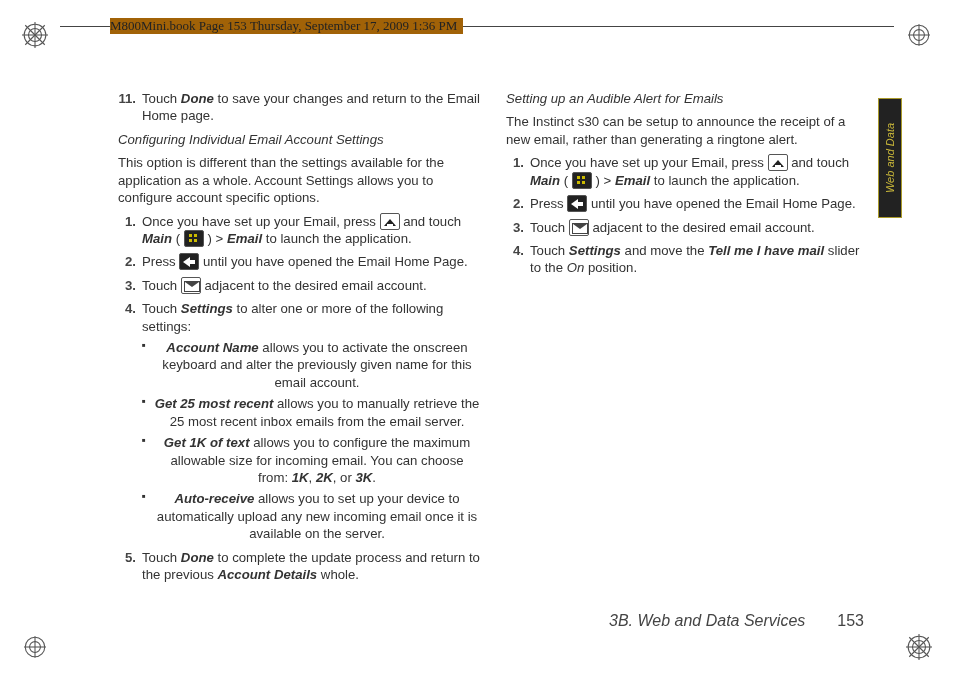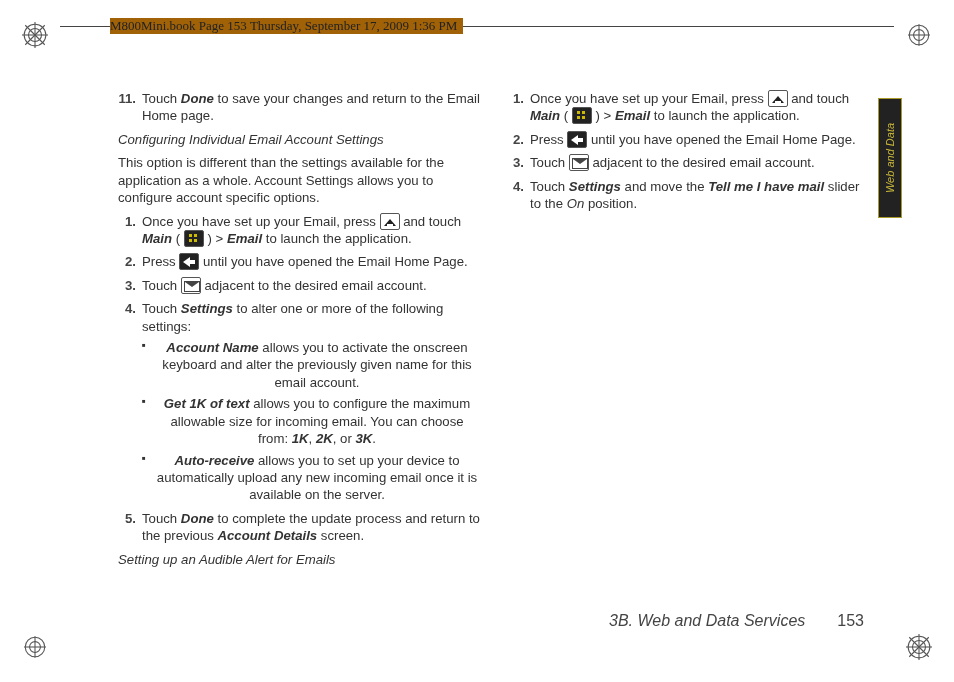--- a/index.html
+++ b/index.html
@@ -279,32 +279,34 @@
         <span>Press </span><span class="icon icon-back"></span><span> until you have opened the Email Home Page.</span>
       </li>
       <li>
         <span class="num">3.</span>
         <span>Touch </span><span class="icon icon-mail"></span><span> adjacent to the desired email account.</span>
       </li>
       <li>
         <span class="num">4.</span>
         <span>Touch </span><span class="bi">Settings</span><span> to alter one or more of the following settings:</span>
         <div class="sub"><span class="bi">Account Name</span><span> allows you to activate the onscreen keyboard and alter the previously given name for this email account.</span></div>
+        <div class="sub"><span class="bi">Get 25 most recent</span><span> allows you to manually retrieve the 25 most recent inbox emails from the email server.</span></div>
 
         <div class="sub"><span class="bi">Get 1K of text</span><span> allows you to configure the maximum allowable size for incoming email. You can choose from: </span><span class="bi">1K</span><span>, </span><span class="bi">2K</span><span>, or </span><span class="bi">3K</span><span>.</span></div>
         <div class="sub"><span class="bi">Auto-receive</span><span> allows you to set up your device to automatically upload any new incoming email once it is available on the server.</span></div>
       </li>
       <li>
         <span class="num">5.</span>
-        <span>Touch </span><span class="bi">Done</span><span> to complete the update process and return to the previous </span><span class="bi">Account Details</span><span> screen.</span>
+        <span>Touch </span><span class="bi">Done</span><span> to complete the update process and return to the previous </span><span class="bi">Account Details</span><span> whole.</span>
       </li>
     </ol>
 
     <h2>Setting up an Audible Alert for Emails</h2>
 
+    <p class="intro">The Instinct s30 can be setup to announce the receipt of a new email, rather than generating a ringtone alert.</p>
 
     <ol>
       <li class="kcap">
         <span class="num">1.</span>
         <span>Once you have set up your Email, press </span><span class="icon icon-home"></span><span> and touch </span><span class="bi">Main</span><span> ( </span><span class="icon icon-grid"></span><span> ) &gt; </span><span class="bi">Email</span><span> to launch the application.</span>
       </li>
       <li class="kcap">
         <span class="num">2.</span>
         <span>Press </span><span class="icon icon-back"></span><span> until you have opened the Email Home Page.</span>
       </li>

